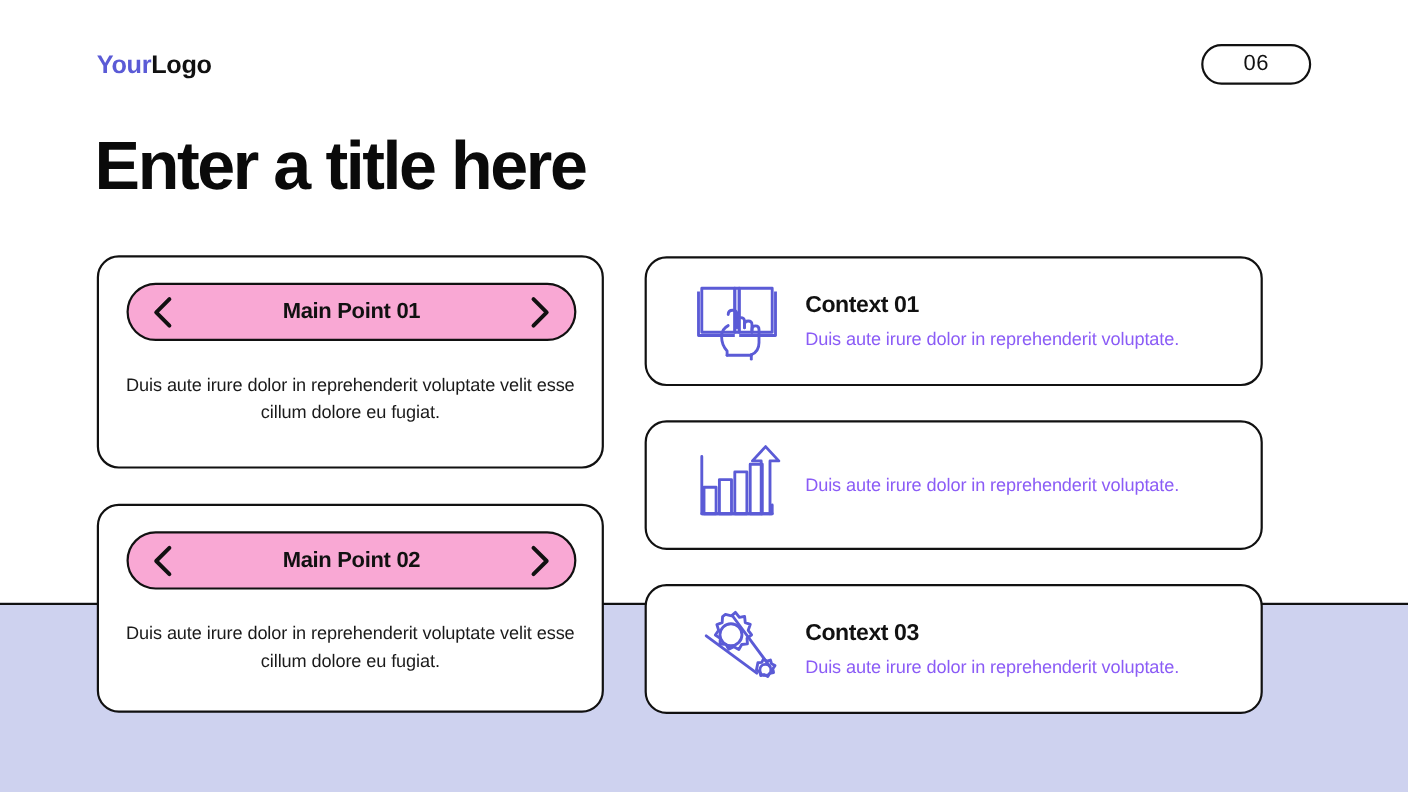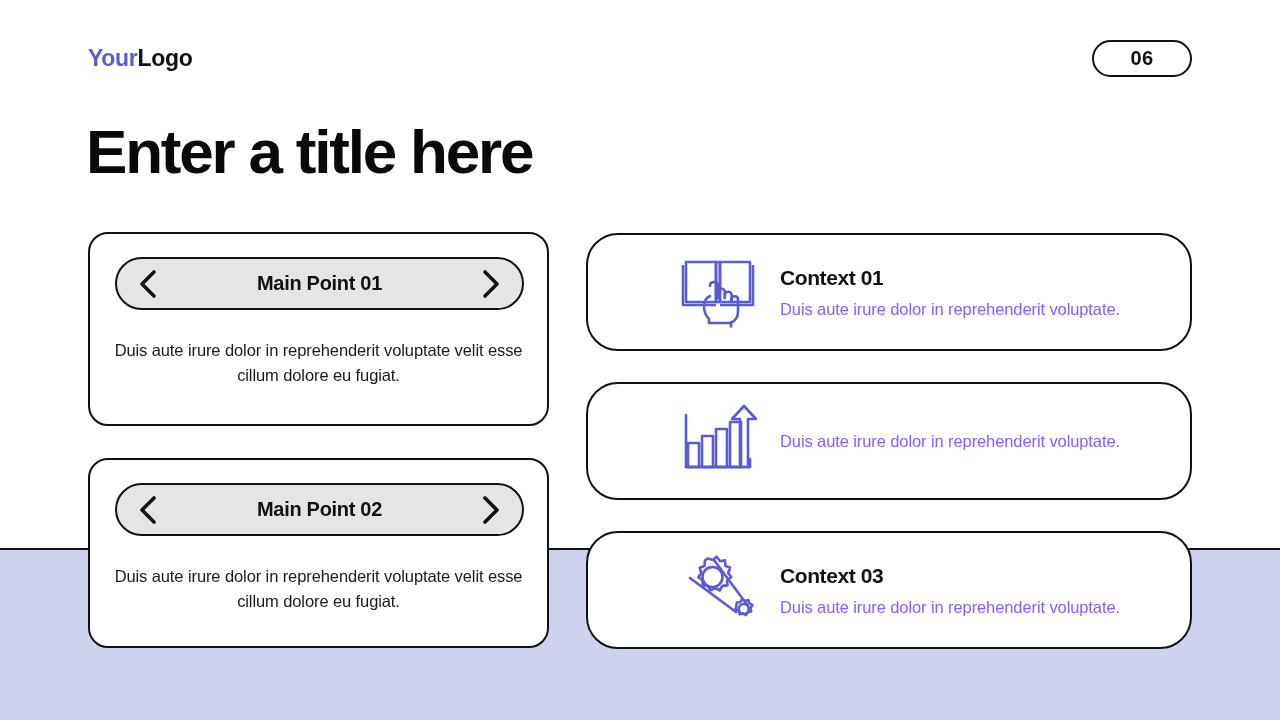--- a/index.html
+++ b/index.html
@@ -58,21 +58,21 @@
     top: 40px;
     width: 100px;
     height: 37px;
     border: 2px solid #111111;
     border-radius: 19px;
     background: #FFFFFF;
     display: flex;
     align-items: center;
     justify-content: center;
     font-size: 20px;
-    font-weight: 700;
+    font-weight: 400;
     letter-spacing: 0.5px;
     color: #111111;
     z-index: 5;
   }
 
   
   .title {
     position: absolute;
     left: 86px;
     top: 112px;
@@ -99,21 +99,21 @@
   .main-card.c2 { top: 458px; height: 190px; padding-left: 28px; }
 
   .pill {
     position: absolute;
     left: 25px;
     top: 23px;
     width: 409px;
     height: 53px;
     border: 2px solid #111111;
     border-radius: 27px;
-    background: #e5e5e5;
+    background: #f9a8d4;
     display: flex;
     align-items: center;
     justify-content: flex-end;
     padding: 0 20px;
     gap: 40px;
   }
 
   .pill-label {
     flex: 1;
     text-align: center;
@@ -139,29 +139,28 @@
     font-size: 16.5px;
     line-height: 25px;
     color: #1A1A1A;
     letter-spacing: -0.1px;
   }
 
   
   .ctx-card {
     position: absolute;
     left: 586px;
-    width: 606px;
+    width: 562px;
     height: 118px;
     background: #FFFFFF;
     border: 2px solid #111111;
-    border-radius: 32px;
+    border-radius: 20px;
     z-index: 3;
     display: flex;
     align-items: center;
-    padding-left: 48px;
   }
   .ctx-card.r1 { top: 233px; }
   .ctx-card.r2 { top: 382px; }
   .ctx-card.r3 { top: 531px; }
 
   .ctx-icon {
     flex: 0 0 96px;
     width: 96px;
     height: 96px;
     margin-left: 34px;

